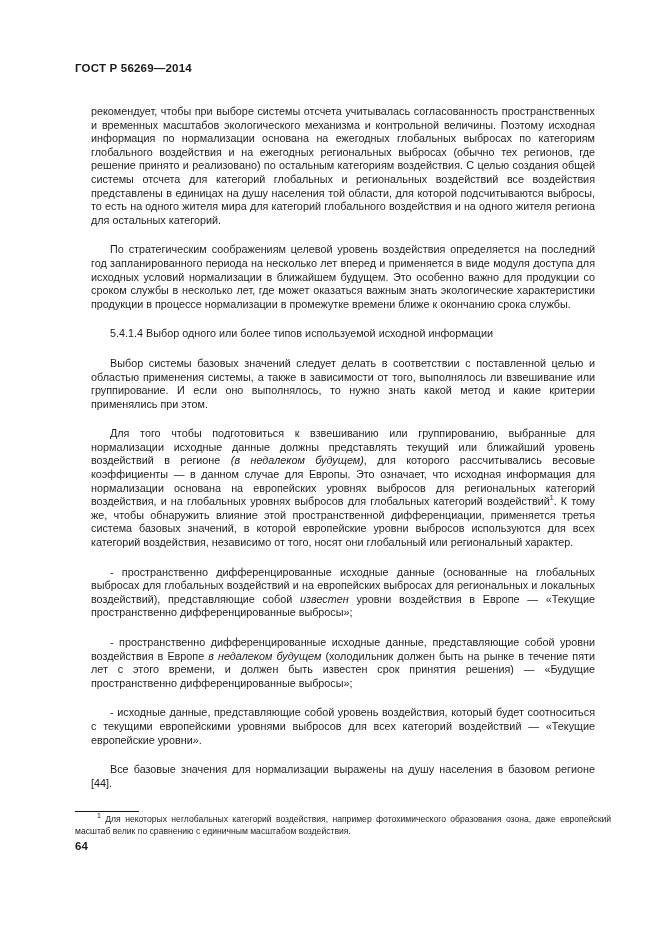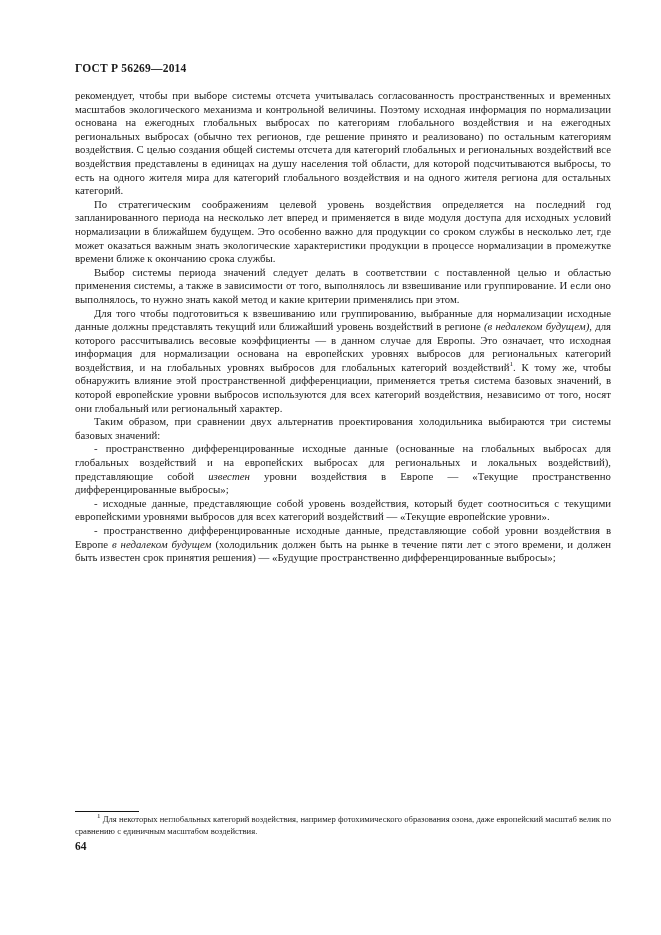--- a/index.html
+++ b/index.html
@@ -6,21 +6,21 @@
     margin: 0;
     padding: 0;
     background: #ffffff;
   }
   .page {
     position: relative;
     width: 612px;
     height: 935px;
     background: #ffffff;
     overflow: hidden;
-    font-family: Liberation Serif, serif;
+    font-family: Liberation Sans, sans-serif;
     color: #1c1c1c;
   }
   .doc-header {
     position: absolute;
     left: 75px;
     top: 62px;
     font-size: 11.5px;
     font-weight: bold;
     letter-spacing: 0.2px;
     white-space: nowrap;
@@ -28,21 +28,21 @@
   .content {
     position: absolute;
     left: 75px;
     top: 89px;
     width: 536px;
     font-size: 10.8px;
     line-height: 13.6px;
     text-align: justify;
   }
   .content p {
-    margin: 0;
+    margin: 16px;
     padding: 0;
     text-indent: 19px;
   }
   .content p.no-indent {
     text-indent: 0;
   }
   .content em, .footnote em {
     font-style: italic;
   }
   sup {
@@ -79,26 +79,27 @@
 </style>
 </head>
 <body>
 
 <div class="page" style="color: rgb(28, 28, 28); background: rgb(255, 255, 255);">
   <div class="doc-header">ГОСТ Р 56269—2014</div>
 
   <div class="content">
       <p class="no-indent"><span>рекомендует, чтобы при выборе системы отсчета учитывалась согласованность пространственных и временных масштабов экологического механизма и контрольной величины. Поэтому исходная информация по нормализации основана на ежегодных глобальных выбросах по категориям глобального воздействия и на ежегодных региональных выбросах (обычно тех регионов, где решение принято и реализовано) по остальным категориям воздействия. С целью создания общей системы отсчета для категорий глобальных и региональных воздействий все воздействия представлены в единицах на душу населения той области, для которой подсчитываются выбросы, то есть на одного жителя мира для категорий глобального воздействия и на одного жителя региона для остальных категорий.</span></p>
       <p><span>По стратегическим соображениям целевой уровень воздействия определяется на последний год запланированного периода на несколько лет вперед и применяется в виде модуля доступа для исходных условий нормализации в ближайшем будущем. Это особенно важно для продукции со сроком службы в несколько лет, где может оказаться важным знать экологические характеристики продукции в процессе нормализации в промежутке времени ближе к окончанию срока службы.</span></p>
-      <p><span>Выбор системы периода значений следует делать в соответствии с поставленной целью и областью применения системы, а также в зависимости от того, выполнялось ли взвешивание или группирование. И если оно выполнялось, то нужно знать какой метод и какие критерии применялись при этом.</span></p>
+      <p><span>5.4.1.4 Выбор одного или более типов используемой исходной информации</span></p>
+      <p><span>Выбор системы базовых значений следует делать в соответствии с поставленной целью и областью применения системы, а также в зависимости от того, выполнялось ли взвешивание или группирование. И если оно выполнялось, то нужно знать какой метод и какие критерии применялись при этом.</span></p>
       <p><span>Для того чтобы подготовиться к взвешиванию или группированию, выбранные для нормализации исходные данные должны представлять текущий или ближайший уровень воздействий в регионе </span><em>(в недалеком будущем)</em><span>, для которого рассчитывались весовые коэффициенты — в данном случае для Европы. Это означает, что исходная информация для нормализации основана на европейских уровнях выбросов для региональных категорий воздействия, и на глобальных уровнях выбросов для глобальных категорий воздействий</span><sup>1</sup><span>. К тому же, чтобы обнаружить влияние этой пространственной дифференциации, применяется третья система базовых значений, в которой европейские уровни выбросов используются для всех категорий воздействия, независимо от того, носят они глобальный или региональный характер.</span></p>
-      <p><span>Таким образом, при сравнении двух альтернатив проектирования холодильника выбираются три системы базовых значений:</span></p>
       <p><span>- пространственно дифференцированные исходные данные (основанные на глобальных выбросах для глобальных воздействий и на европейских выбросах для региональных и локальных воздействий), представляющие собой </span><em>известен</em><span> уровни воздействия в Европе — «Текущие пространственно дифференцированные выбросы»;</span></p>
+      <p><span>- пространственно дифференцированные исходные данные, представляющие собой уровни воздействия в Европе </span><em>в недалеком будущем</em><span> (холодильник должен быть на рынке в течение пяти лет с этого времени, и должен быть известен срок принятия решения) — «Будущие пространственно дифференцированные выбросы»;</span></p>
       <p><span>- исходные данные, представляющие собой уровень воздействия, который будет соотноситься с текущими европейскими уровнями выбросов для всех категорий воздействий — «Текущие европейские уровни».</span></p>
-      <p><span>- пространственно дифференцированные исходные данные, представляющие собой уровни воздействия в Европе </span><em>в недалеком будущем</em><span> (холодильник должен быть на рынке в течение пяти лет с этого времени, и должен быть известен срок принятия решения) — «Будущие пространственно дифференцированные выбросы»;</span></p>
+      <p><span>Все базовые значения для нормализации выражены на душу населения в базовом регионе [44].</span></p>
     </div>
 
   <div class="footnote-sep"></div>
 
   <div class="footnote"><sup>1</sup><span> Для некоторых неглобальных категорий воздействия, например фотохимического образования озона, даже европейский масштаб велик по сравнению с единичным масштабом воздействия.</span></div>
 
   <div class="page-num">64</div>
 </div>
 
 </body></html>

